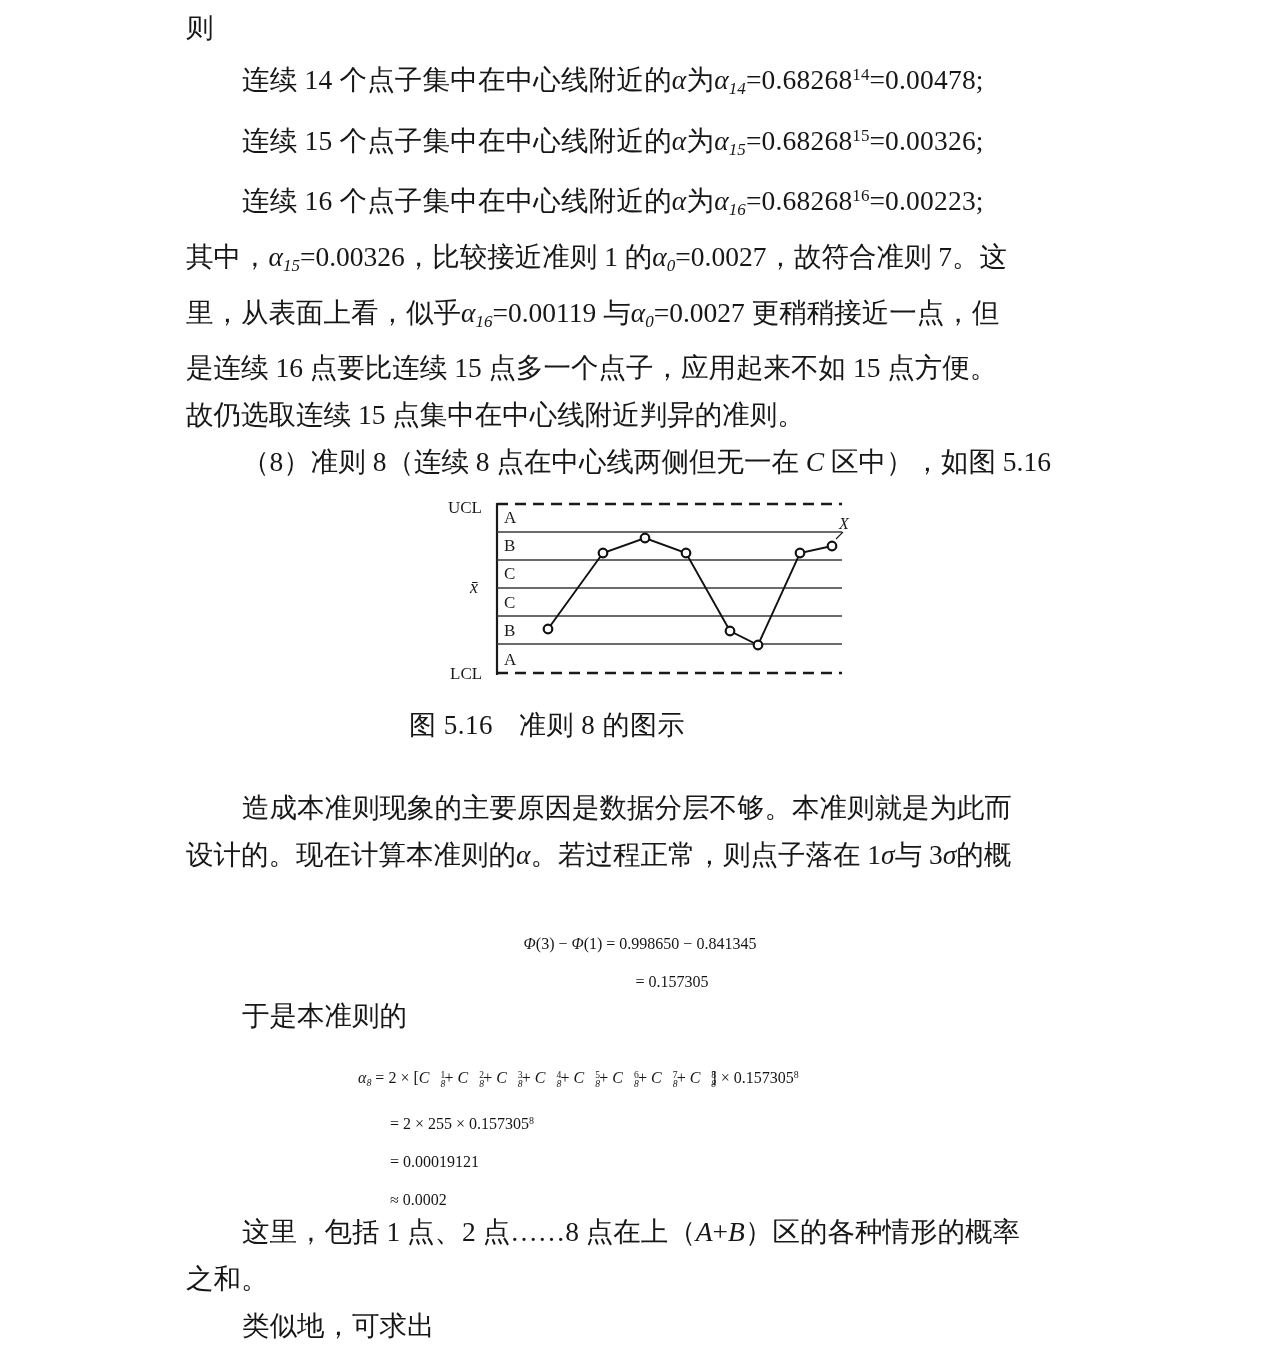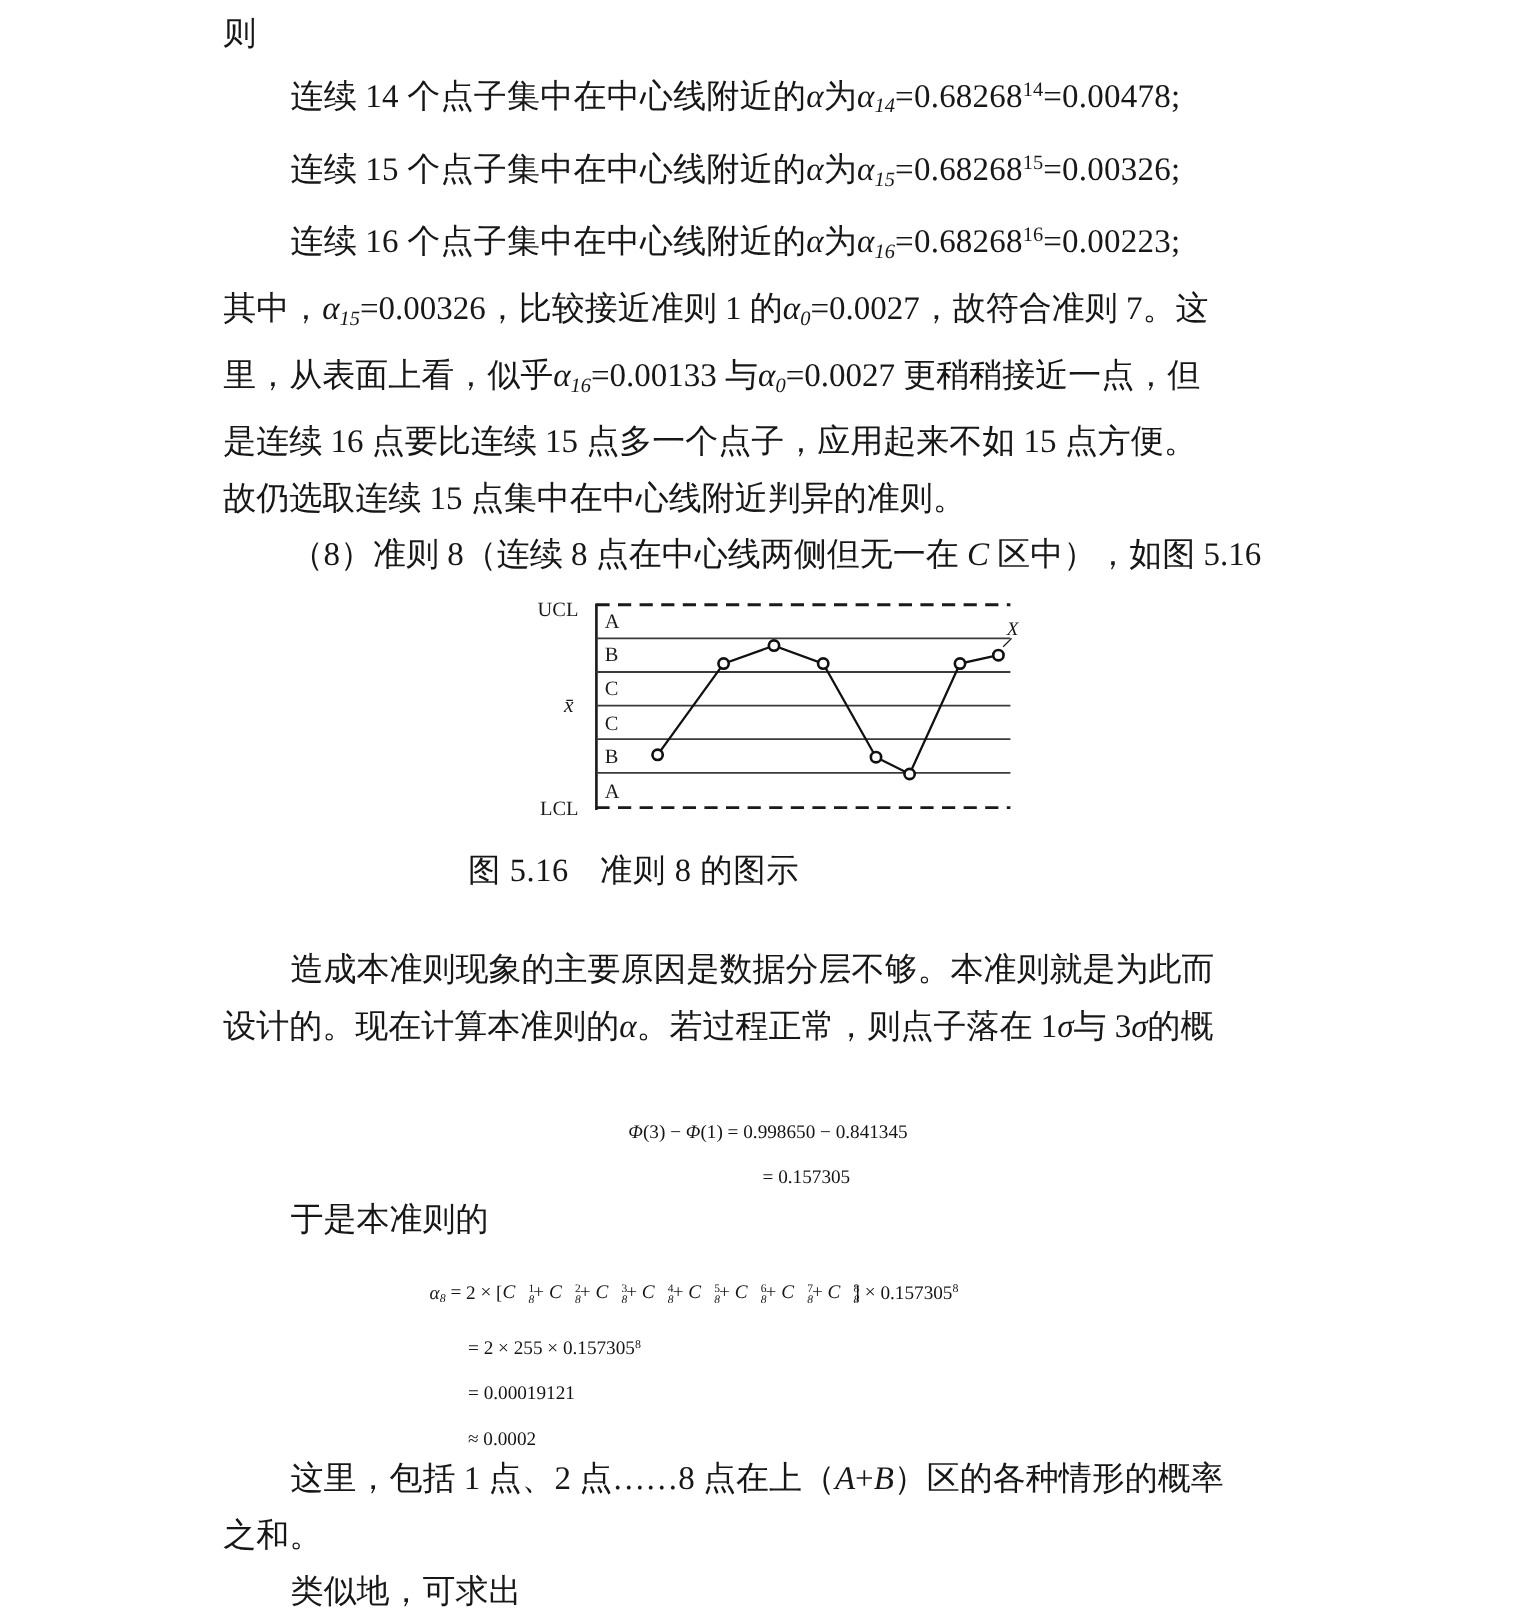--- a/index.html
+++ b/index.html
@@ -79,20 +79,21 @@
 
   .fig-caption {
     position: absolute;
     left: 0;
     top: 707px;
     width: 1056px;
     text-align: center;
     font-size: 27px;
     color: #161616;
     letter-spacing: 0.5px;
+    padding-left: 19px;
   }
   .cap-gap { display: inline-block; width: 26px; }
 
   
   .formula-block {
     font-family: "Liberation Serif", "DejaVu Serif", serif;
     color: #151515;
   }
   .eq-line {
     font-size: 16px;
@@ -136,21 +137,21 @@
     </div>
 
     <div class="line indent-half">
       <span>连续 16 个点子集中在中心线附近的</span><span class="mi">α</span><span>为</span><span class="mi">α</span><sub class="ms">16</sub><span class="mnum">=0.68268</span><sup class="ms">16</sup><span class="mnum">=0.00223;</span>
     </div>
 
     <div class="para-line">
       <span>其中，</span><span class="mi">α</span><sub class="ms">15</sub><span>=0.00326，比较接近准则 1 的</span><span class="mi">α</span><sub class="ms">0</sub><span>=0.0027，故符合准则 7。这</span>
     </div>
     <div class="para-line">
-      <span>里，从表面上看，似乎</span><span class="mi">α</span><sub class="ms">16</sub><span>=0.00133 与</span><span class="mi">α</span><sub class="ms">0</sub><span>=0.0027 更稍稍接近一点，但</span>
+      <span>里，从表面上看，似乎</span><span class="mi">α</span><sub class="ms">16</sub><span>=0.00119 与</span><span class="mi">α</span><sub class="ms">0</sub><span>=0.0027 更稍稍接近一点，但</span>
     </div>
     <div class="para-line">是连续 16 点要比连续 15 点多一个点子，应用起来不如 15 点方便。</div>
     <div class="para-line">故仍选取连续 15 点集中在中心线附近判异的准则。</div>
 
     <div class="para-line indent-half">
       <span>（8）准则 8（连续 8 点在中心线两侧但无一在 </span><span class="mi">C</span><span> 区中），如图 5.16</span>
     </div>
 
   </div>
 

